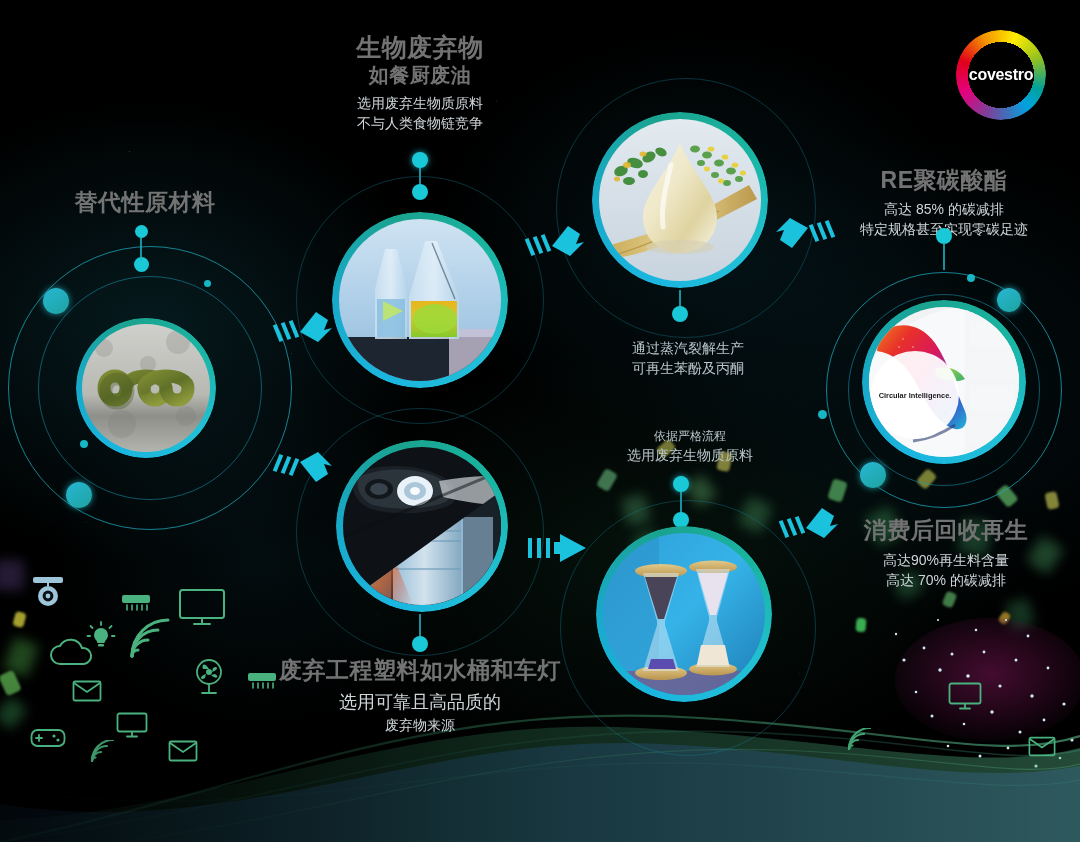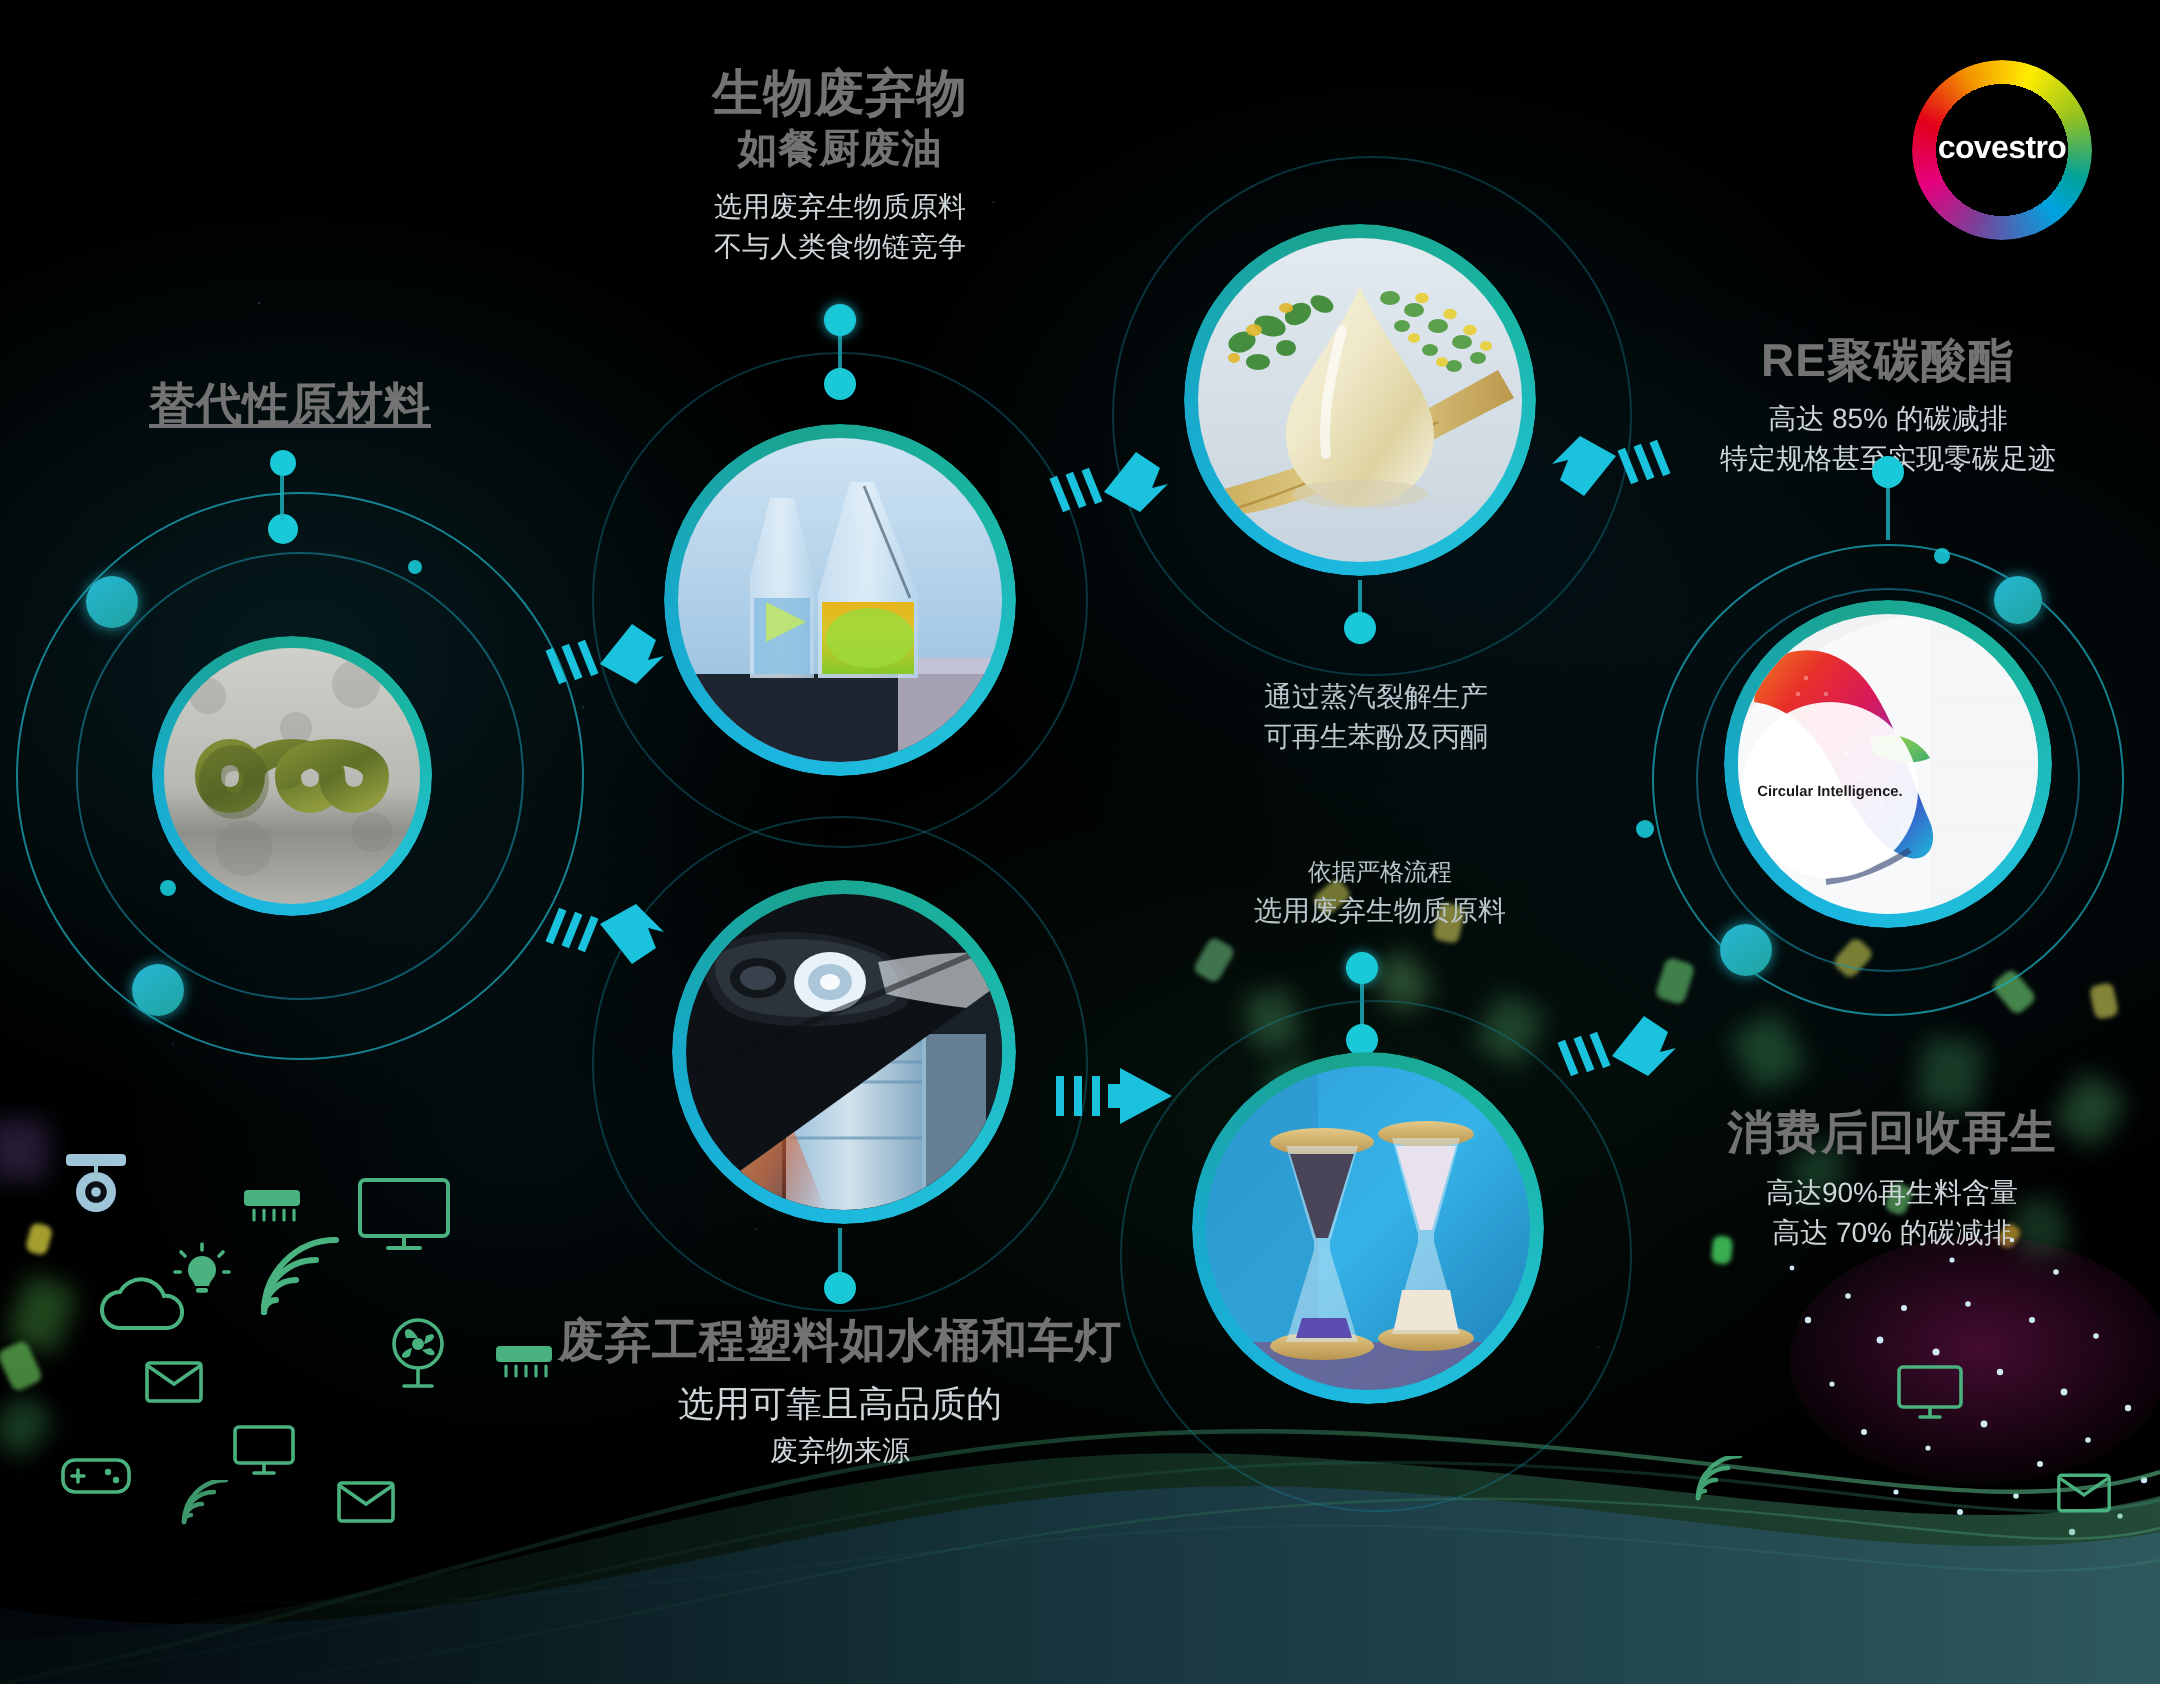--- a/index.html
+++ b/index.html
@@ -234,21 +234,21 @@
           </g>
           <g stroke="#46521f" stroke-width="13" fill="none" stroke-linecap="round" opacity=".35" transform="translate(2,3)">
             <path d="M44,64 C44,48 22,48 22,64 C22,80 44,80 44,64"></path>
           </g>
         </svg>
       </div>
     </div>
   </div>
 
   <div style="position:absolute;left:0;top:188px;width:290px;text-align:center;">
-    <div class="title" style="font-size:23px;text-decoration:underline;">替代性原材料</div>
+    <div class="title" style="font-size:23px;">替代性原材料</div>
   </div>
 
   <div>
     <div style="position:absolute;left:290px;top:32px;width:260px;text-align:center;">
       <div class="title" style="font-size:25px;">生物废弃物</div>
       <div class="title" style="font-size:20px;">如餐厨废油</div>
       <div class="sub" style="font-size:14px;margin-top:7px;">选用废弃生物质原料</div>
       <div class="sub" style="font-size:14px;">不与人类食物链竞争</div>
     </div>
     <div class="connector" style="left:419px;top:160px;width:2px;height:30px;"></div>
@@ -540,21 +540,21 @@
             <path d="M93,36 L127,36 L114,84 L114,88 L127,134 L93,134 L106,88 L106,84 Z" fill="#dff0fa" opacity=".5"></path>
             <path d="M95,40 L125,40 L113,82 L107,82 Z" fill="#e8e2ee"></path>
             <path d="M98,112 L122,112 L126,132 L94,132 Z" fill="#efe6d6"></path>
           </g>
         </svg>
       </div>
     </div>
   </div>
 
   <div>
-    <div style="position:absolute;left:812px;top:516px;width:268px;text-align:center;margin-top:36px;">
+    <div style="position:absolute;left:812px;top:516px;width:268px;text-align:center;">
       <div class="title" style="font-size:23px;">消费后回收再生</div>
       <div class="sub" style="font-size:14px;margin-top:7px;">高达90%再生料含量</div>
       <div class="sub" style="font-size:14px;">高达 70% 的碳减排</div>
     </div>
   </div>
 
   <svg class="arrowgrp" style="left:266px;top:298px;" width="70" height="52">
     <g fill="#1bc2dd">
       <path d="M34,34 L50,14 L62,22 L58,32 L66,30 L52,44 Z"></path>
       <rect x="26" y="22" width="4" height="18" transform="rotate(-22 28 31)"></rect>

